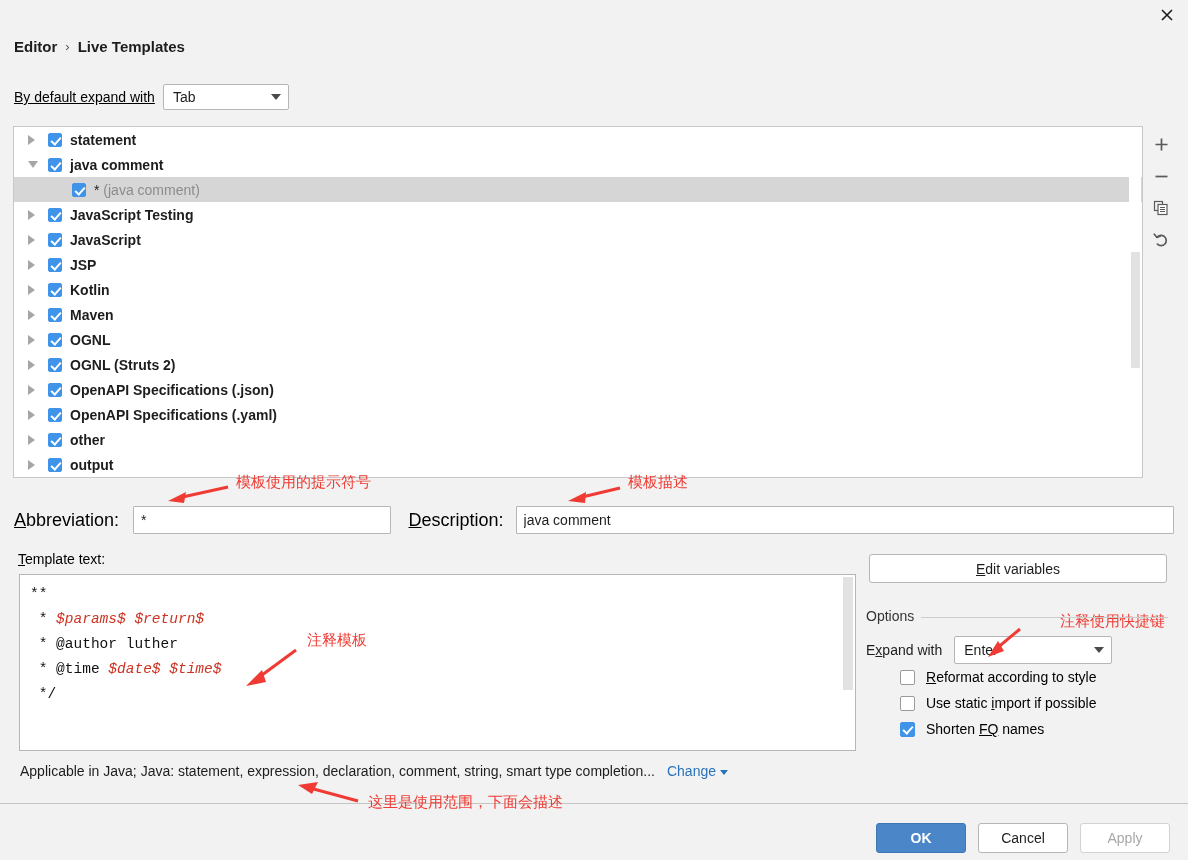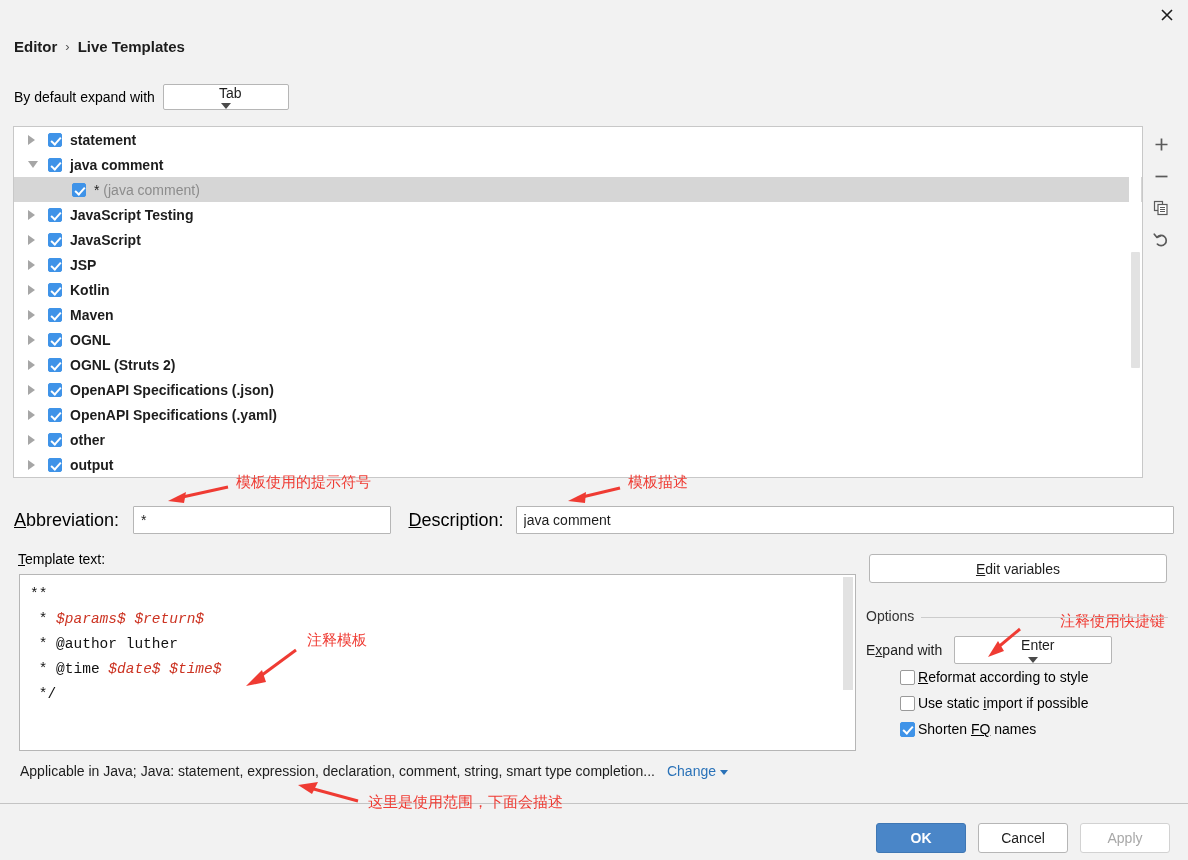--- a/index.html
+++ b/index.html
@@ -54,33 +54,32 @@
 
   
   .expand-row {
     position: absolute;
     left: 14px;
     top: 84px;
     display: flex;
     align-items: center;
     gap: 8px;
   }
-  .expand-row .lbl { font-size: 14px; color: #000; }
+  .expand-row .lbl { font-size: 14px; color: #000; text-decoration: underline; }
 
   .combo {
     position: relative;
     background: #ffffff;
     border: 1px solid #b6b6b6;
     border-radius: 2px;
     height: 26px;
     display: flex;
     align-items: center;
     box-sizing: border-box;
     cursor: pointer;
-    flex-direction: column;
   }
   .combo .combo-val {
     padding-left: 9px;
     font-size: 14px;
     color: #1d1d1d;
     flex: 1;
     white-space: nowrap;
     overflow: hidden;
   }
   .combo .caret {
@@ -349,21 +348,21 @@
     display: flex;
     align-items: center;
     height: 28px;
   }
   .opt-row .olbl { font-size: 14px; color: #1d1d1d; }
   .opt-row .olbl u { text-decoration: underline; }
   #expand-with-combo { width: 158px; height: 28px; margin-left: 12px; }
   .opt-check {
     display: flex;
     align-items: center;
-    gap: 3px;
+    gap: 11px;
     height: 26px;
     margin-left: 34px;
     cursor: pointer;
   }
   .opt-check .cb { margin-right: 0; width: 15px; height: 15px; }
   .opt-check .cb.on::after { left: 4px; top: 1px; }
 
   
   .applicable {
     position: absolute;

